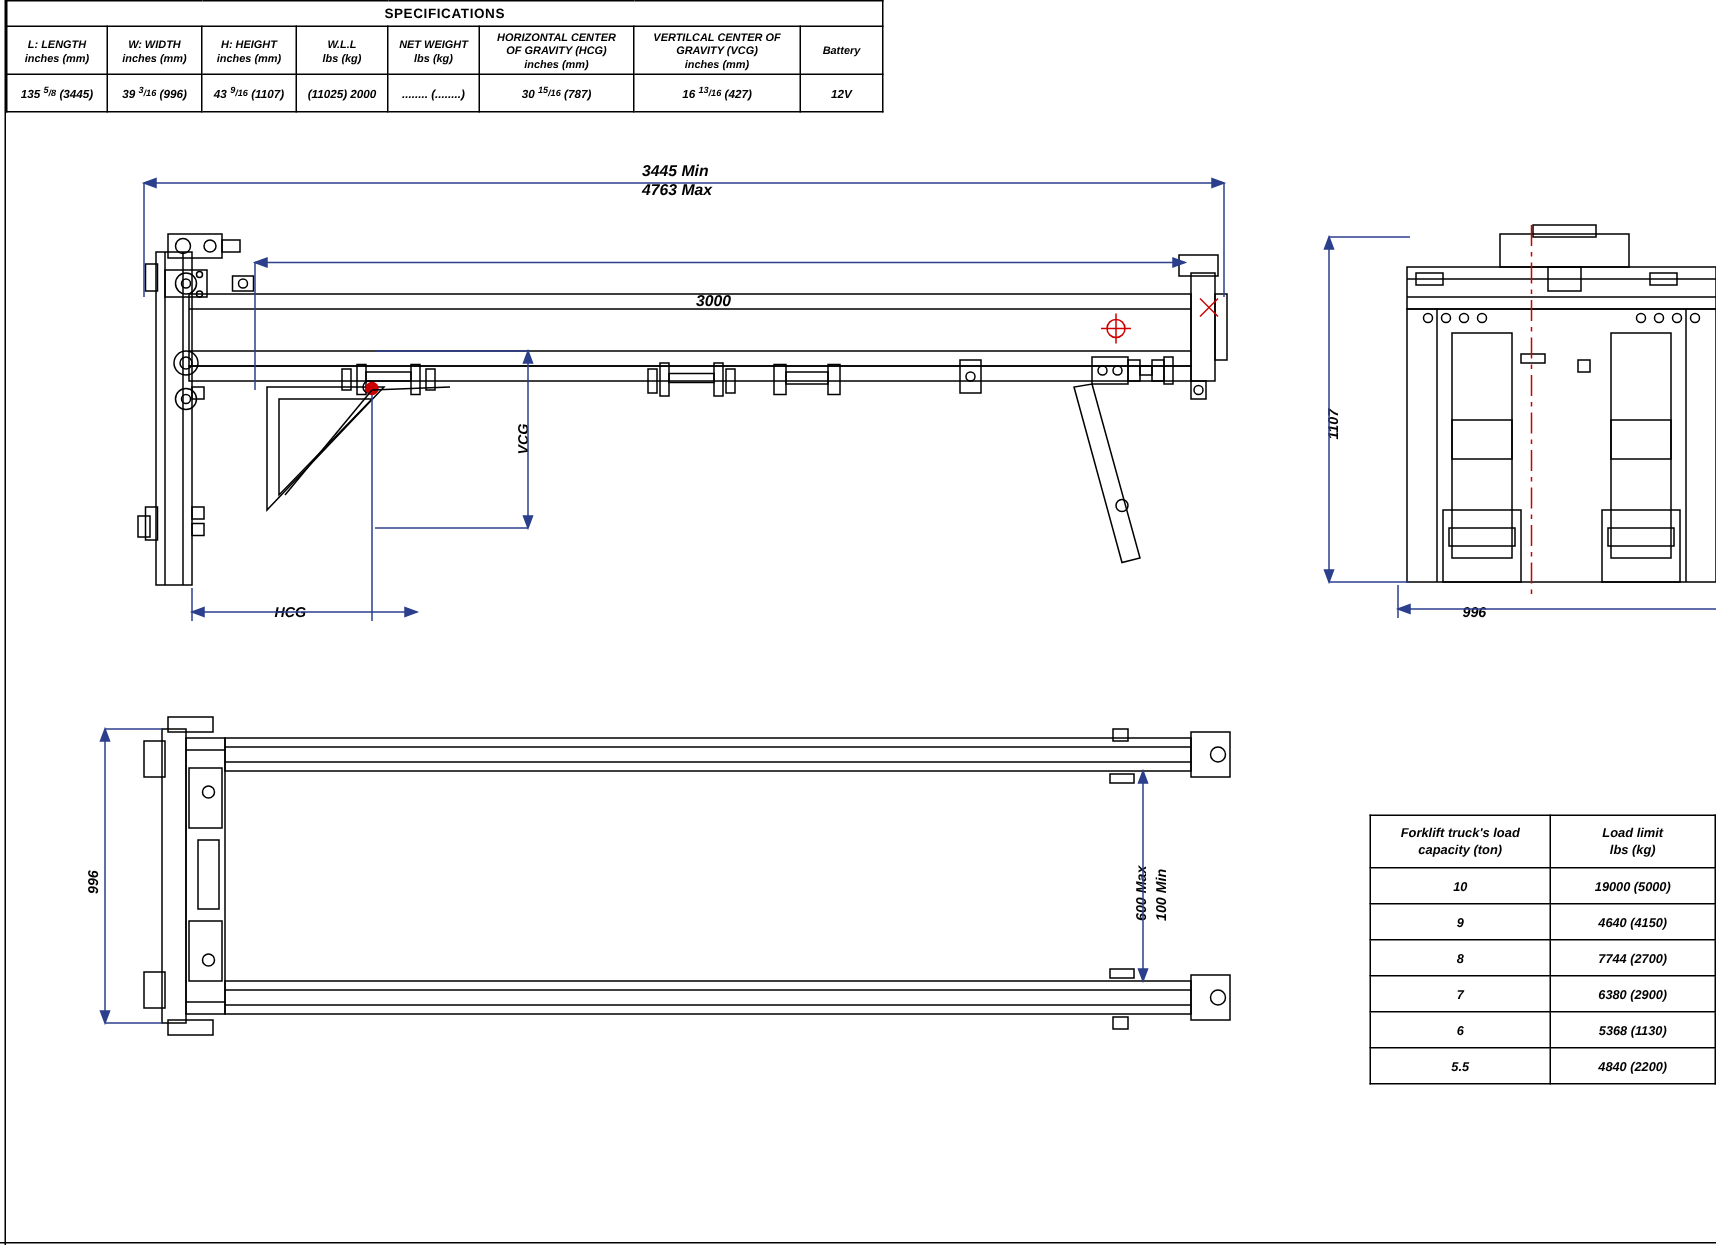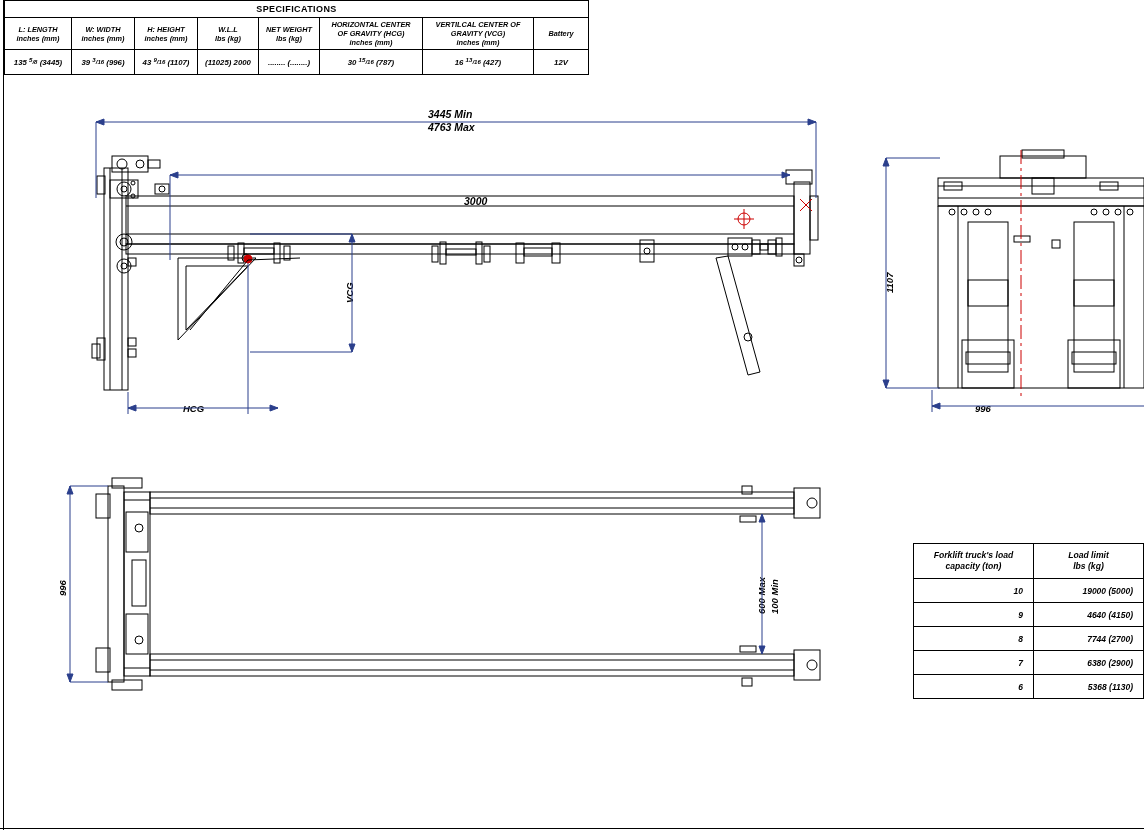--- a/index.html
+++ b/index.html
@@ -25,21 +25,21 @@
   .frac sup{font-size:1em;vertical-align:.32em;}
   .frac sub{font-size:1em;vertical-align:0;}
 
   
   table.load{
     position:absolute;left:913px;top:512px;border-collapse:collapse;
     font-size:8.5px;font-weight:bold;font-style:italic;text-align:center;margin-top:31px;
   }
   table.load td{border:1px solid #000;padding:3px 10px;}
   table.load .lh{height:28px;line-height:1.3;font-size:8.6px;}
-  table.load .lr td{height:17px;text-align:right;}
+  table.load .lr td{height:17px;}
   table.load .c1{width:108px;}
   table.load .c2{width:98px;}
 
   
   .dim{position:absolute;font-size:9.5px;font-weight:bold;font-style:italic;white-space:nowrap;}
   .dim.big{font-size:10.5px;}
   .vert{transform:rotate(-90deg);transform-origin:left top;}
   svg{position:absolute;left:0;top:0;}
 </style>
 </head>
@@ -96,20 +96,24 @@
       <td>8</td>
       <td>7744 (2700)</td>
     </tr>
     <tr class="lr">
       <td>7</td>
       <td>6380 (2900)</td>
     </tr>
     <tr class="lr">
       <td>6</td>
       <td>5368 (1130)</td>
+    </tr>
+    <tr class="lr">
+      <td>5.5</td>
+      <td>4840 (2200)</td>
     </tr>
   </tbody>
     </table>
 
   <div class="dim big" style="left:428px;top:108px;text-align:right;">3445 Min</div>
   <div class="dim big" style="left:428px;top:121px;">4763 Max</div>
   <div class="dim big" style="left:464px;top:161px;margin-top:34px;">3000</div>
   <div class="dim vert" style="left:344px;top:303px;">VCG</div>
   <div class="dim" style="left:183px;top:403px;">HCG</div>
   <div class="dim vert" style="left:884px;top:293px;">1107</div>

